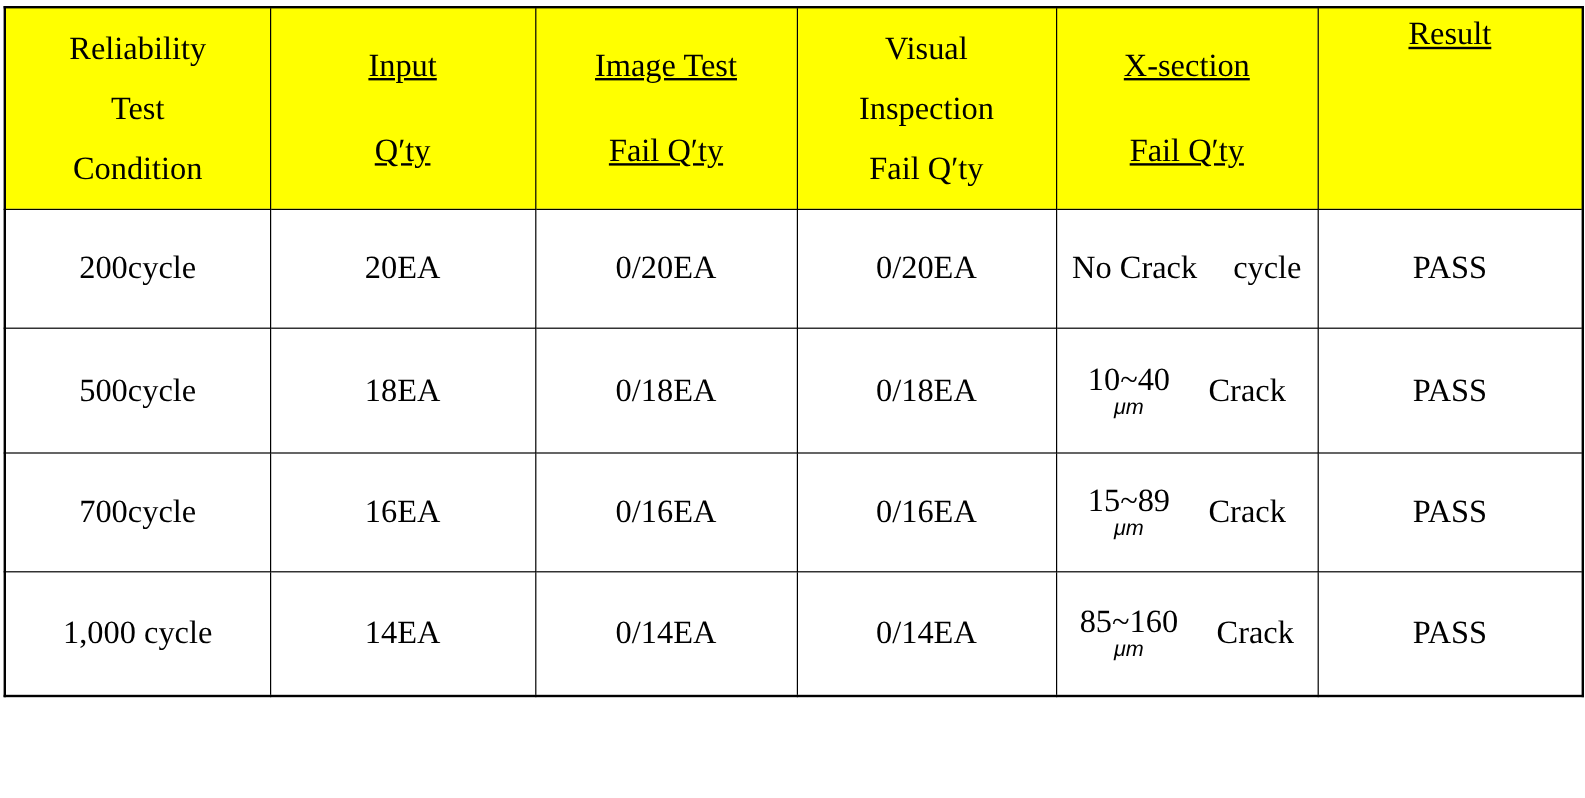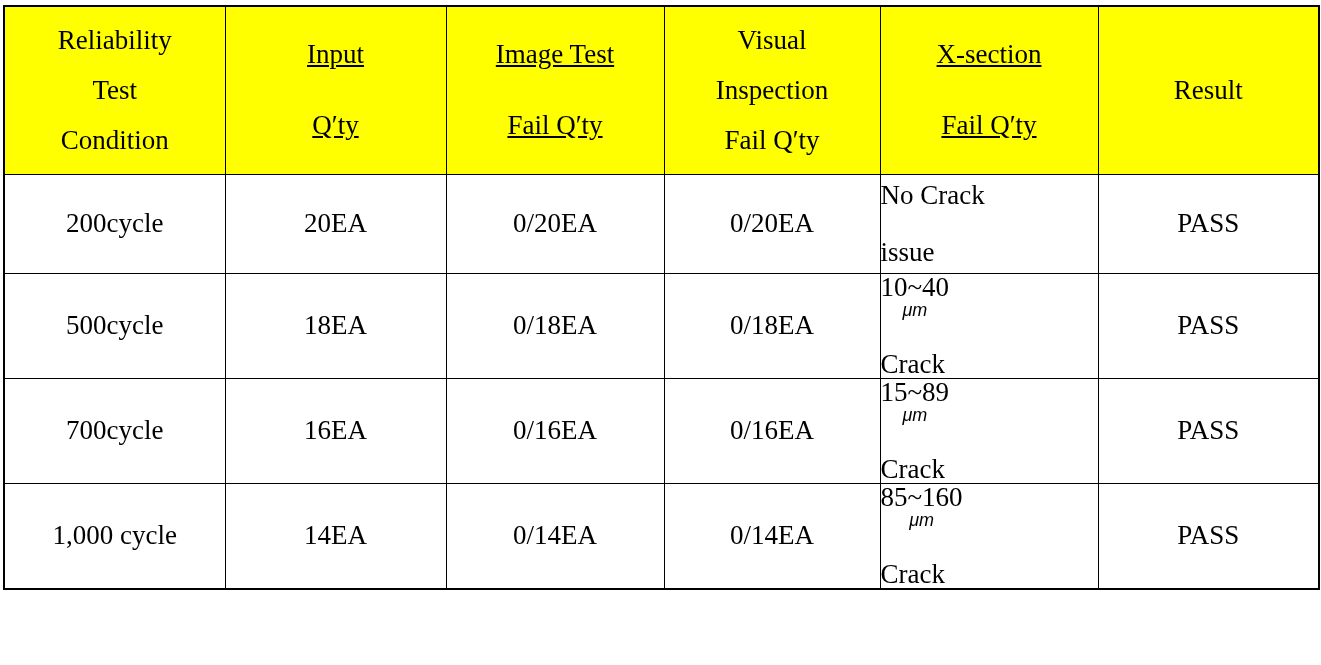--- a/index.html
+++ b/index.html
@@ -63,36 +63,37 @@
     justify-content: space-around;
     align-items: center;
     height: 150px;
   }
   .hdr-lines.lines-2 {
     justify-content: center;
     gap: 44px;
     text-decoration: underline;
   }
   .hdr-lines.lines-1 {
-    justify-content: center;
+    justify-content: flex-start;
+    text-decoration: underline;
   }
   .hdr-lines span { display: block; white-space: nowrap; }
 
   
   tbody td { font-size: 27px; }
   tr.row-h76 { height: 74px; }
   tr.row-h100 { height: 99px; }
   tr.row-h105 { height: 104px; }
 
   .cell-1line { display: block; }
   .cell-2lines {
     display: flex;
-    flex-direction: column;
+    flex-direction: row;
     justify-content: center;
-    align-items: flex-start;
+    align-items: center;
   }
   .cell-2lines.gap-wide { gap: 30px; }
   .cell-2lines.gap-tall { gap: 32px; }
   .cell-2lines span { display: block; white-space: nowrap; }
 
   .um {
     font-family: Liberation Sans, sans-serif;
     font-style: italic;
     font-size: 18px;
   }
@@ -164,21 +165,21 @@
           </td>
         <td>
             <span class="cell-1line">0/20EA</span>
           </td>
         <td>
             <span class="cell-1line">0/20EA</span>
           </td>
         <td>
           <div class="cell-2lines gap-wide">
             <span>No  Crack</span>
-            <span>issue</span>
+            <span>cycle</span>
           </div>
         </td>
         <td>
             <span class="cell-1line">PASS</span>
           </td>
       </tr>
 
       <tr class="row-h105">
         <td>
             <span class="cell-1line">500cycle</span>

